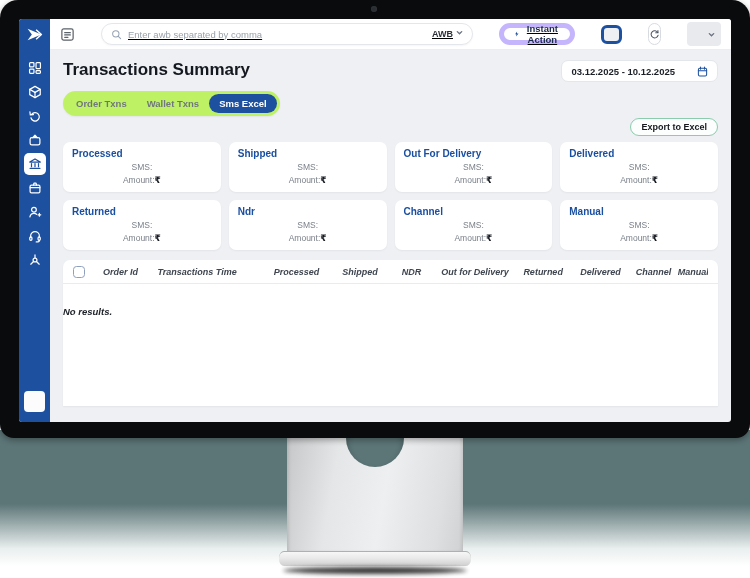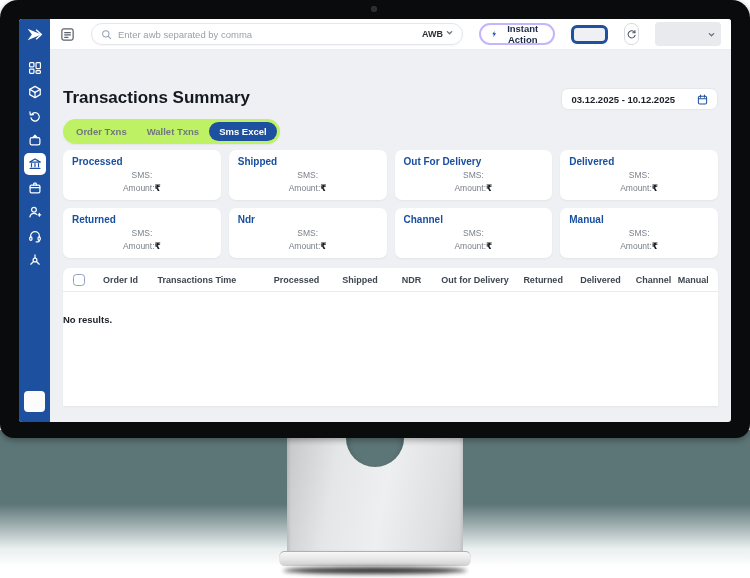--- a/index.html
+++ b/index.html
@@ -40,44 +40,44 @@
   .nav-item svg { width:14px; height:14px; stroke:#ffffff; fill:none; stroke-width:1.4; stroke-linecap:round; stroke-linejoin:round; }
   .nav-item.active { background:#ffffff; }
   .nav-item.active svg { stroke:var(--brand,#1d509e); }
   .sidebar-avatar { margin-top:auto; margin-bottom:10px; width:21px; height:21px; background:#fcfcfd; border-radius:4px; }
 
   
   .main { flex:1; display:flex; flex-direction:column; min-width:0; }
 
   
   .topbar { height:31px; background:#fff; border-bottom:1px solid #ebedf0; display:flex; align-items:center;
-    gap:16px; padding:12px 10px; flex-shrink:0; }
+    gap:26px; padding:12px 10px; flex-shrink:0;text-decoration:underline; }
   .menu-btn { display:grid; place-items:center; }
   .menu-btn svg { width:15px; height:15px; stroke:#5b6169; fill:none; stroke-width:1.3; stroke-linecap:round; }
   .searchbar { flex:0 0 372px; height:22px; border:1px solid #e3e6ea; border-radius:12px; background:#fff;
     display:flex; align-items:center; gap:6px; padding:0 9px; box-shadow:0 1px 2px rgba(16,24,40,.04); }
   .searchbar svg.mag { width:11px; height:11px; stroke:#98a2b3; fill:none; stroke-width:1.5; stroke-linecap:round; }
   .search-input { flex:1; border:none; outline:none; font-size:9.5px; color:#333; background:transparent;
     font-family:"Liberation Sans", sans-serif; }
   .search-input::placeholder { color:#9aa1ab; }
   .awb { display:flex; gap:3px; font-size:9px; font-weight:700; color:#2b2f36; cursor:pointer; }
   .chev { width:7px; height:7px; stroke:#6b7280; fill:none; stroke-width:1.6; stroke-linecap:round; }
-  .instant-btn { height:22px; border:2px solid #c4b5fd; border-radius:12px; background:#fff; cursor:pointer;
+  .instant-btn { height:22px; border:5px solid #c4b5fd; border-radius:12px; background:#fff; cursor:pointer;
     display:flex; align-items:center; gap:5px; padding:0 10px; font-size:9.5px; font-weight:700; color:#1c2a4a;
     font-family:"Liberation Sans", sans-serif; }
   .instant-btn svg { width:10px; height:10px; fill:var(--brand,#1d509e); }
   .wallet-box { width:52px; height:19px; border:3px solid var(--brand,#1d509e); border-radius:6px; background:#eef0f3; cursor:pointer; }
   .refresh-btn { width:22px; height:22px; border:1px solid #d7dbe0; border-radius:7px; background:#fff;
     display:grid; place-items:center; cursor:pointer; }
   .refresh-btn svg { width:11px; height:11px; stroke:#4b5563; fill:none; stroke-width:1.5; stroke-linecap:round; }
   .profile-box { margin-left:auto; width:96px; height:24px; background:#e8eaee; border-radius:4px; cursor:pointer;
     display:flex; align-items:center; justify-content:flex-end; padding-right:6px; }
 
   
-  .content { flex:1; padding:10px 13px 16px; display:flex; flex-direction:column; overflow:hidden;margin-top:28px; }
+  .content { flex:1; padding:10px 13px 16px; display:flex; flex-direction:column; overflow:hidden; }
   .title-row { display:flex; justify-content:space-between; align-items:flex-start; }
   .page-title { font-size:17px; font-weight:800; color:#14181f; }
   .date-box { display:flex; align-items:center; gap:22px; height:22px; padding:0 9px; background:#fff; cursor:pointer;
     border:1px solid #e3e6ea; border-radius:7px; font-size:9.5px; font-weight:800; color:#1b1f27; }
   .date-box svg { width:11px; height:11px; stroke:var(--brand,#1d509e); fill:none; stroke-width:1.5; stroke-linecap:round; }
 
   .tabs-row { margin-top:9px; }
   .tabs { display:inline-flex; background:#bef264; border-radius:13px; padding:3px; box-shadow:0 1px 2px rgba(16,24,40,.05); }
   .tab { padding:4px 10px; font-size:9.5px; font-weight:700; color:#70767f; border-radius:10px; cursor:pointer; }
   .tab.active { background:var(--brand,#1d509e); color:#fff; }
@@ -87,21 +87,21 @@
     background:#fcfefd; font-size:9px; font-weight:800; color:#15181e; display:flex; align-items:center;
     font-family:"Liberation Sans", sans-serif; }
 
   .cards { margin-top:6px; display:grid; grid-template-columns:repeat(4,1fr); gap:8px; }
   .card { background:#fff; border-radius:7px; padding:6px 9px 7px; box-shadow:0 1px 2px rgba(16,24,40,.05); }
   .card-title { font-size:10px; font-weight:800; color:var(--cardblue,#1a4fa0); }
   .card-line { display:flex; justify-content:center; align-items:baseline; font-size:8.5px; color:#7a8089; margin-top:3px; }
   .currency { color:#14181f; font-weight:600; font-size:9px; font-family:"DejaVu Sans", sans-serif; }
 
   .table-wrap { margin-top:10px; background:#fff; border-radius:7px 7px 0 0; flex:1; display:flex; flex-direction:column;
-    box-shadow:0 1px 2px rgba(16,24,40,.05); }
+    box-shadow:0 1px 2px rgba(16,24,40,.05);font-style:italic; }
   .thead { display:flex; align-items:center; height:24px; border-bottom:1px solid #e9ebee; padding:0 10px; }
   .cb-cell { width:30px; flex-shrink:0; display:flex; align-items:center; }
   .checkbox { width:12px; height:12px; border:1.6px solid #8fa0bf; border-radius:3.5px; background:#fff; cursor:pointer; }
   .th { font-size:9px; font-weight:700; color:#3f4650; text-align:center; white-space:nowrap; overflow:hidden; }
   .th:nth-child(2) { width:9%;  text-align:left; }
   .th:nth-child(3) { width:17%; text-align:left; }
   .th:nth-child(4) { width:12%; }
   .th:nth-child(5) { width:9%; }
   .th:nth-child(6) { width:8%; }
   .th:nth-child(7) { width:13%; }
@@ -258,20 +258,23 @@
           </div>
 
           <div class="tabs-row">
             <div class="tabs">
               <div class="tab">Order Txns</div>
               <div class="tab">Wallet Txns</div>
               <div class="tab active">Sms Excel</div>
             </div>
           </div>
 
+          <div class="export-row">
+            <button class="export-btn">Export to Excel</button>
+          </div>
 
           <div class="cards">
             <div class="card">
               <div class="card-title">Processed</div>
               <div class="card-line">
                   <span>SMS:</span>
                 </div>
               <div class="card-line">
                   <span>Amount:</span>
                   <span class="currency">₹</span>

